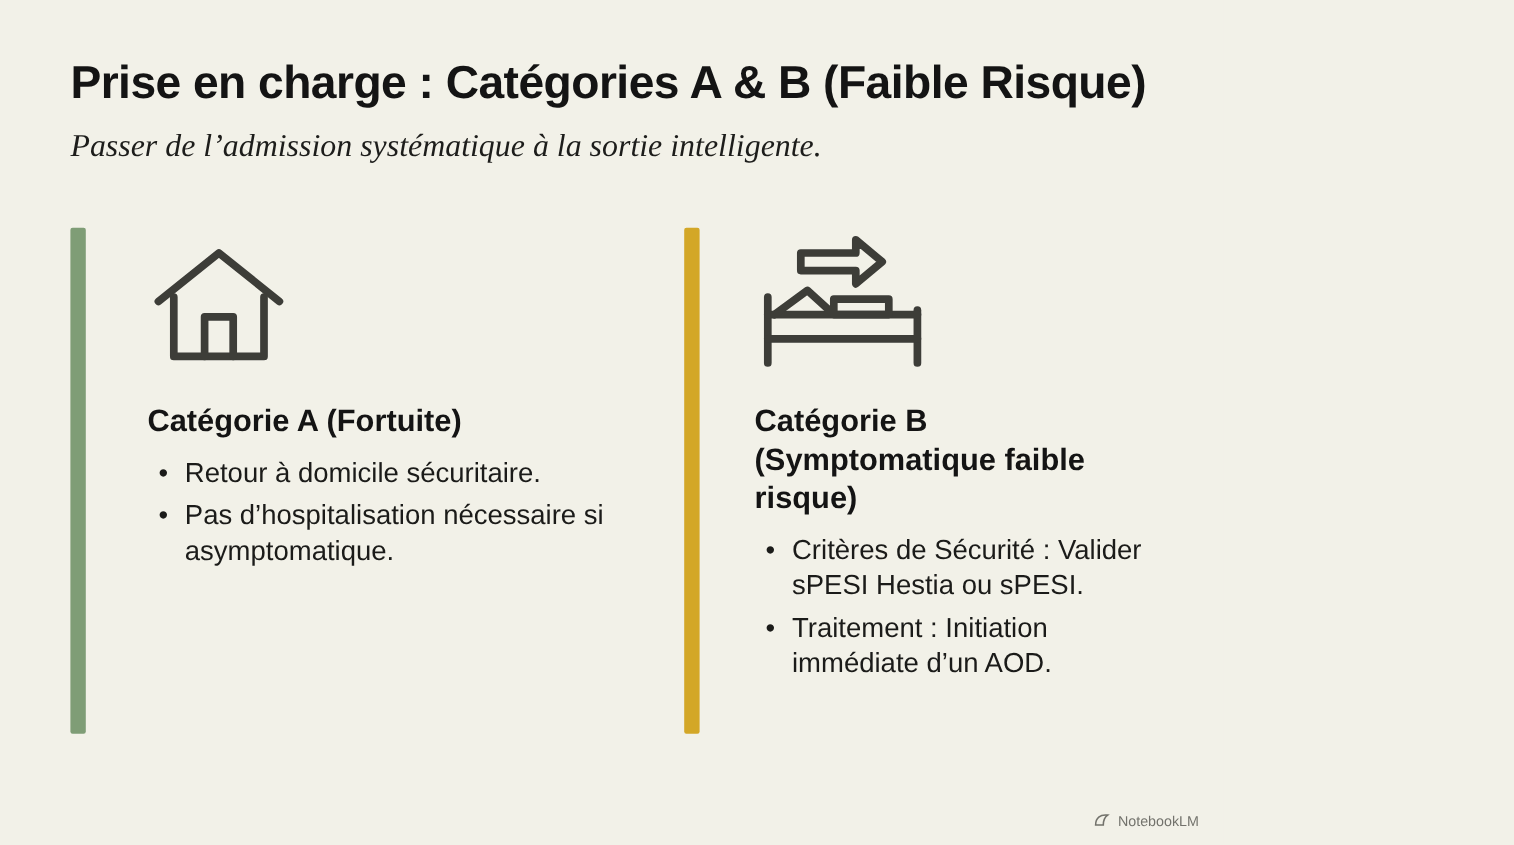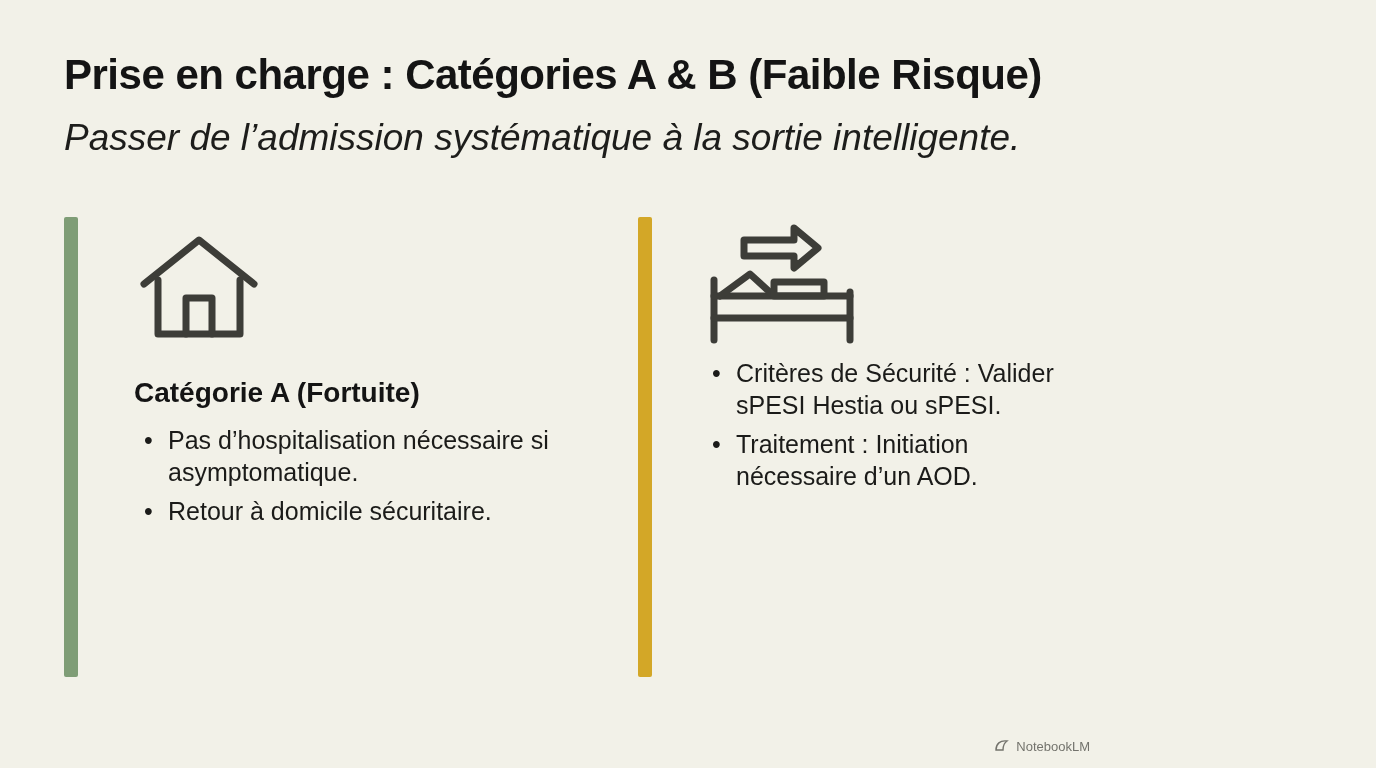--- a/index.html
+++ b/index.html
@@ -24,31 +24,31 @@
   }
   .title {
     font-size: 42px;
     font-weight: bold;
     letter-spacing: -0.5px;
     line-height: 1.1;
     margin: 0 0 18px 0;
     color: #141414;
   }
   .subtitle {
-    font-family: Liberation Sans, sans-serif;
+    font-family: Liberation Serif, serif;
     font-style: italic;
-    font-size: 37px;
+    font-size: 29px;
     line-height: 1.2;
     margin: 0;
     color: #1d1d1b;
   }
   .columns {
     display: flex;
     margin-top: 56px;
-    gap: 16px;
+    gap: 0;
     align-items: flex-end;
   }
   .column {
     display: flex;
     align-items: stretch;
     width: 50%;
     box-sizing: border-box;
   }
   .column.col-b {
     padding-left: 66px;
@@ -126,43 +126,44 @@
       <div class="col-body">
         <div class="icon-wrap">
           <svg width="130" height="130" viewBox="0 0 130 130" fill="none" stroke="#3d3d38" stroke-width="7" stroke-linejoin="round" stroke-linecap="round">
             <path d="M10 62 L65 18 L120 62"></path>
             <path d="M24 58 L24 112 L106 112 L106 58"></path>
             <path d="M52 112 L52 76 L78 76 L78 112"></path>
           </svg>
         </div>
         <div class="col-head">Catégorie A (Fortuite)</div>
         <ul class="bullets">
+          <li>Retour à domicile sécuritaire.</li>
           <li>Pas d’hospitalisation nécessaire si asymptomatique.</li>
-          <li>Retour à domicile sécuritaire.</li>
         </ul>
       </div>
     </div>
 
     <div class="column col-b">
       <div class="accent-bar" style="background:#d3a727;"></div>
       <div class="col-body">
         <div class="icon-wrap">
           <svg width="160" height="130" viewBox="0 0 160 130" fill="none" stroke="#3d3d38" stroke-width="7" stroke-linejoin="round" stroke-linecap="round">
             <path d="M42 18 L92 18 L92 6 L116 26 L92 46 L92 34 L42 34 Z"></path>
             <path d="M12 58 L12 118"></path>
             <path d="M148 70 L148 118"></path>
             <path d="M12 96 L148 96"></path>
             <path d="M12 74 L148 74"></path>
             <path d="M18 74 L48 52 L70 72"></path>
             <path d="M72 60 L122 60 L122 74 L72 74 Z"></path>
           </svg>
         </div>
+        <div class="col-head">Catégorie B (Symptomatique faible risque)</div>
         <ul class="bullets">
           <li>Critères de Sécurité : Valider sPESI Hestia ou sPESI.</li>
-          <li>Traitement : Initiation nécessaire d’un AOD.</li>
+          <li>Traitement : Initiation immédiate d’un AOD.</li>
         </ul>
       </div>
     </div>
 
   </div>
 
   <div class="footer-brand">
     <svg width="16" height="16" viewBox="0 0 16 16" fill="none" stroke="#5d5d57" stroke-width="1.4">
       <path d="M2 12 C2 6, 6 2, 13 3 C10 5, 9 8, 9 12 Z"></path>
     </svg>

